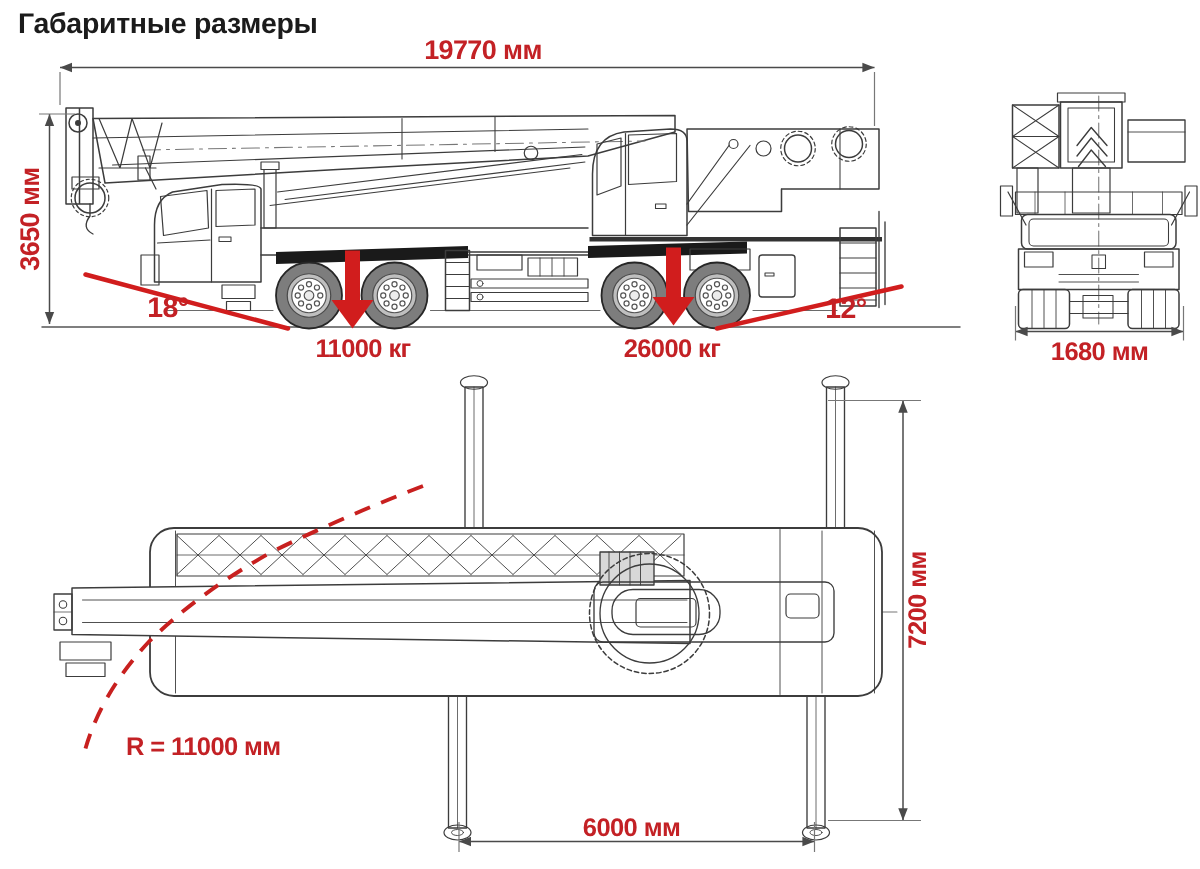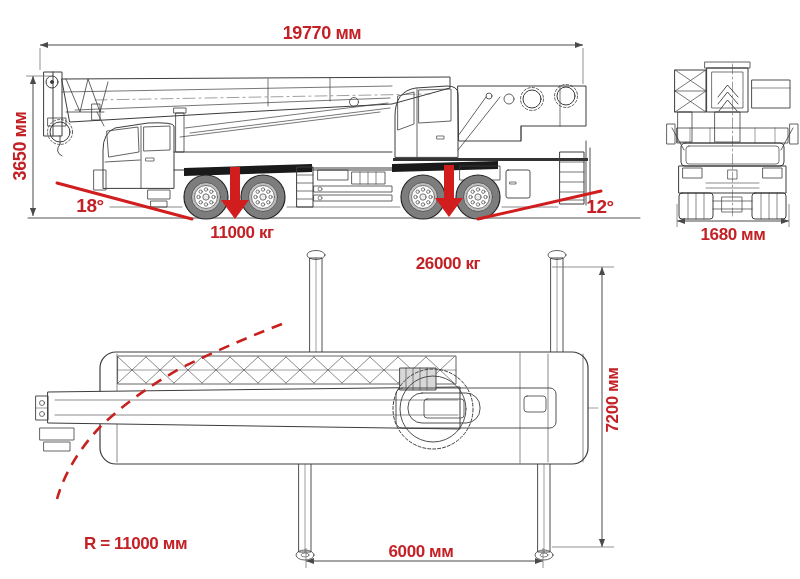--- a/index.html
+++ b/index.html
@@ -12,27 +12,27 @@
     font-size:17px;letter-spacing:-0.4px;line-height:1;
   }
   .lbl.center{transform:translateX(-50%);}
   .lbl.rot{transform:translate(-50%,-50%) rotate(-90deg);}
   #title{
     position:absolute;left:12px;top:6px;font-weight:bold;font-size:19px;
     color:#1b1b1b;letter-spacing:-0.2px;
   }
   #d13750{left:322px;top:24px;font-size:18px;}
   #d3650{left:20px;top:146px;font-size:18px;}
-  #a18{left:90px;top:196px;font-size:19px;}
-  #a12{left:600px;top:197px;font-size:19px;}
+  #a18{left:112px;top:196px;font-size:19px;}
+  #a12{left:564px;top:197px;font-size:19px;}
   #load16{left:242px;top:224px;}
-  #load26{left:448px;top:224px;margin-top:31px;}
+  #load26{left:448px;top:224px;}
   #d2750{left:733px;top:226px;}
   #d7200{left:612px;top:400px;}
-  #r11000{left:84px;top:489px;margin-top:46px;}
+  #r11000{left:84px;top:489px;}
   #d6000{left:421px;top:543px;}
   svg{position:absolute;left:0;top:0;}
 </style>
 </head>
 <body>
 
 <div id="stage">
 
 <svg width="800" height="579" viewBox="0 0 800 579">
   <defs>
@@ -241,20 +241,21 @@
       <polygon points="221,200 249,200 235,219"></polygon>
     </g>
     <g fill="#d11d1d" stroke="none">
       <rect x="444" y="165" width="10" height="33"></rect>
       <polygon points="435,198 463,198 449,217"></polygon>
     </g>
     <path d="M282,324 Q230,344 181,368 Q133,395 100,427 Q68,461 57,499" stroke="#c8201f" stroke-width="2.6" fill="none" stroke-dasharray="11 8"></path>
   </g>
 </svg>
 
+<div id="title">Габаритные размеры</div>
 <div id="d13750" class="lbl center">19770 мм</div>
 <div id="d3650" class="lbl rot">3650 мм</div>
 <div id="a18" class="lbl center">18°</div>
 <div id="a12" class="lbl center">12°</div>
 <div id="load16" class="lbl center">11000 кг</div>
 <div id="load26" class="lbl center">26000 кг</div>
 <div id="d2750" class="lbl center">1680 мм</div>
 <div id="d7200" class="lbl rot">7200 мм</div>
 <div id="r11000" class="lbl">R = 11000 мм</div>
 <div id="d6000" class="lbl center">6000 мм</div>

